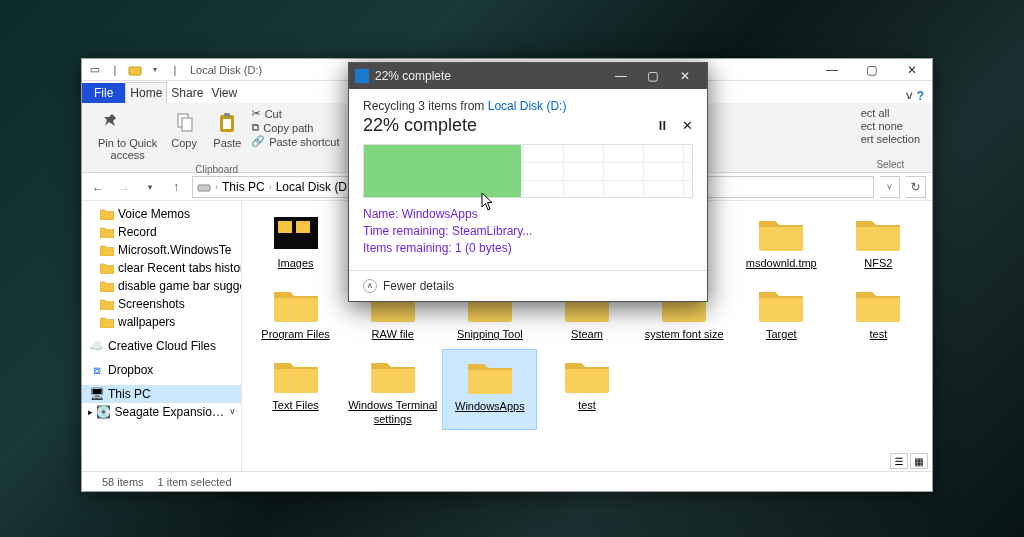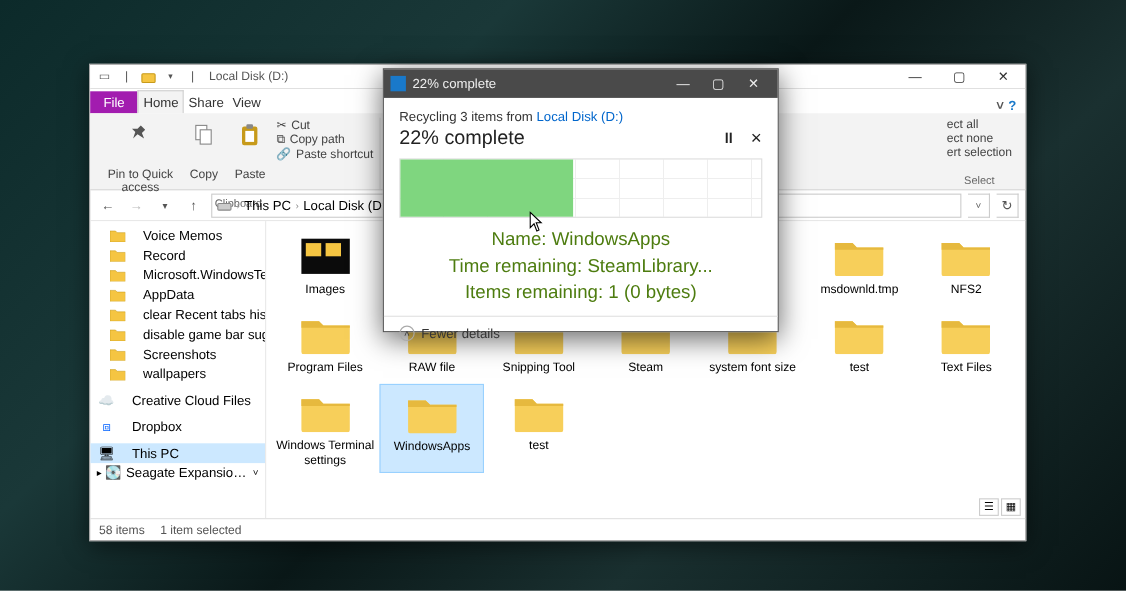--- a/index.html
+++ b/index.html
@@ -24,62 +24,62 @@
   }
   
   .titlebar { height: 22px; display:flex; align-items:center; background:#fff; border-bottom:1px solid #e0e0e0; font-size:11px; color:#555;}
   .tb-qat { display:flex; align-items:center; gap:6px; padding-left:6px;}
   .tb-icon { width:14px; height:14px; display:inline-flex; align-items:center; justify-content:center;}
   .tb-title { margin-left:8px; }
   .tb-spacer { flex:1;}
   .win-ctrl { width:40px; height:22px; display:flex; align-items:center; justify-content:center; font-size:12px; color:#333;}
   
   .tabsrow { height:22px; background:#fff; display:flex; align-items:flex-end; font-size:12px;}
-  .filetab { background:#a21caf; color:#fff; padding:3px 12px; }
+  .filetab { background:#1d4ed8; color:#fff; padding:3px 12px; }
   .tab { padding:3px 4px; color:#333; }
   .tab.active { background:#f3f3f3; border:1px solid #d0d0d0; border-bottom:none;}
   .help-q { margin-left:auto; padding-right:8px; color:#1979ca; font-weight:bold; display:flex; gap:4px; align-items:center;}
   
   .ribbon { height:70px; background:#f3f3f3; border-bottom:1px solid #d8d8d8; display:flex; padding:4px 6px 0 6px; font-size:11px; color:#444;}
   .rgroup { display:flex; flex-direction:column; align-items:center; border-right:1px solid #e0e0e0; padding:0 6px;}
   .rgroup-row { display:flex; gap:6px; align-items:flex-start; }
-  .rbtn-big { display:flex; flex-direction:column; align-items:center; gap:16px; padding:2px 4px;}
+  .rbtn-big { display:flex; flex-direction:column; align-items:flex-start; gap:0; padding:2px 4px;}
   .rbtn-big .ico { width:28px; height:28px; display:flex; align-items:center; justify-content:center;}
   .rbtn-sm-col { display:flex; flex-direction:column; gap:1px; font-size:11px;}
   .rbtn-sm { display:flex; align-items:center; gap:4px; white-space:nowrap;}
   .rgroup-label { font-size:10px; color:#666; margin-top:auto; padding:1px 0 2px 0;}
   
   .addressbar { height:28px; display:flex; align-items:center; gap:6px; padding:0 6px; border-bottom:1px solid #e8e8e8;}
   .navbtn { width:20px; height:20px; display:flex; align-items:center; justify-content:center; color:#555; border-radius:2px;}
   .breadcrumb { flex:1; height:22px; border:1px solid #ccc; display:flex; align-items:center; padding:0 4px; font-size:12px; gap:4px;}
   .bc-seg { display:flex; align-items:center; gap:4px;}
   .bc-chev { color:#888; font-size:9px;}
   .searchbox { width:150px; height:22px; border:1px solid #ccc; display:flex; align-items:center; padding:0 4px; color:#888; font-size:12px;}
   .searchbox .mag { margin-left:auto; color:#888;}
   .refetc { width:20px; height:22px; display:flex; align-items:center; justify-content:center; border:1px solid #ccc; border-left:none; color:#555;}
   
   .body { flex:1; display:flex; overflow:hidden;}
   .navpane { width:160px; border-right:1px solid #e8e8e8; padding:4px 0; overflow:hidden; font-size:12px;}
-  .nav-item { display:flex; align-items:flex-end; gap:16px; padding:2px 6px 2px 18px; white-space:nowrap; overflow:hidden; text-overflow:ellipsis;}
+  .nav-item { display:flex; align-items:flex-end; gap:4px; padding:2px 6px 2px 18px; white-space:nowrap; overflow:hidden; text-overflow:ellipsis;}
   .nav-item .fico { width:14px; height:14px; display:inline-flex; align-items:center; justify-content:center;}
   .nav-item.sep { margin-top:6px; padding-left:8px;}
   .nav-item.thispc { background:#cce8ff; }
   .nav-exp { padding-left:6px; display:flex; align-items:center; gap:4px;}
   
   .filesarea { flex:1; overflow:auto; position:relative;}
-  .filegrid { display:grid; grid-template-columns: repeat(7, 1fr); gap:4px 2px; padding:6px;}
+  .filegrid { display:grid; grid-template-columns: repeat(7, 1fr); gap:4px 2px; padding:6px;text-decoration:underline;}
   .fileitem { display:flex; flex-direction:column; align-items:center; padding:4px 2px; font-size:11px; text-align:center;}
   .fileitem.selected { background:#cce8ff; border:1px solid #99d1ff;}
   .fileitem .thumb { width:52px; height:42px; display:flex; align-items:center; justify-content:center; margin-bottom:4px;}
   .folder-svg { width:48px; height:38px;}
   .fileitem .flabel { max-width:90px; line-height:1.2; word-wrap:break-word;}
   .viewbtns { position:absolute; right:4px; bottom:2px; display:flex; gap:2px;}
   .viewbtns div { width:18px; height:16px; border:1px solid #ccc; display:flex; align-items:center; justify-content:center; font-size:10px;}
   
-  .statusbar { height:20px; border-top:1px solid #e0e0e0; display:flex; align-items:center; padding:0 8px; font-size:11px; color:#555; gap:14px;}
+  .statusbar { height:20px; border-top:1px solid #e0e0e0; display:flex; align-items:center; padding:0 20px; font-size:11px; color:#555; gap:14px;}
   
   .dialog {
     position:absolute;
     left:348px; top:62px;
     width:360px; height:240px;
     background:#fff;
     border:1px solid #555;
     box-shadow:0 6px 24px rgba(0,0,0,.6);
     display:flex; flex-direction:column;
   }
@@ -91,21 +91,21 @@
   .dlg-body { padding:10px 14px; font-size:12px; flex:1;}
   .dlg-line1 { color:#333;}
   .dlg-line1 a { color:#0066cc; text-decoration:none;}
   .dlg-pct { font-size:18px; color:#222; margin-top:2px; display:flex; align-items:center;}
   .dlg-pct .ctrls { margin-left:auto; display:flex; gap:16px; font-size:13px; color:#222;}
   .progress { margin-top:8px; height:54px; border:1px solid #ddd; position:relative; background:
     repeating-linear-gradient(to right, transparent 0 39px, #eee 39px 40px),
     repeating-linear-gradient(to bottom, transparent 0 17px, #eee 17px 18px);
   }
   .progress .fill { position:absolute; left:0; top:0; bottom:0; background:#7fd67f; }
-  .dlg-info { margin-top:8px; font-size:17px; color:#4d7c0f; line-height:1.4;text-align:center;}
+  .dlg-info { margin-top:8px; font-size:12px; color:#6d28d9; line-height:1.4;}
   .dlg-foot { border-top:1px solid #e0e0e0; padding:8px 14px; font-size:12px; color:#333; display:flex; align-items:center; gap:6px;}
   .chev-up { width:14px; height:14px; border:1px solid #aaa; border-radius:50%; display:inline-flex; align-items:center; justify-content:center; font-size:9px;}
   .cursor { position:absolute; width:14px; height:20px; pointer-events:none;}
 </style>
 </head>
 <body>
 
 <div class="explorer">
 
   <div class="titlebar">
@@ -273,28 +273,20 @@
               </svg>
             </span>
             <span>Microsoft.WindowsTe</span>
           </div>
           <div class="nav-item">
             <span class="fico">
               <svg width="14" height="12">
                 <path d="M0 2 h5 l1.5 1.5 H14 V12 H0 Z" fill="#f5c542" stroke="#c79a1a" stroke-width="0.5"></path>
               </svg>
             </span>
-            <span>AppData</span>
-          </div>
-          <div class="nav-item">
-            <span class="fico">
-              <svg width="14" height="12">
-                <path d="M0 2 h5 l1.5 1.5 H14 V12 H0 Z" fill="#f5c542" stroke="#c79a1a" stroke-width="0.5"></path>
-              </svg>
-            </span>
             <span>clear Recent tabs history</span>
           </div>
           <div class="nav-item">
             <span class="fico">
               <svg width="14" height="12">
                 <path d="M0 2 h5 l1.5 1.5 H14 V12 H0 Z" fill="#f5c542" stroke="#c79a1a" stroke-width="0.5"></path>
               </svg>
             </span>
             <span>disable game bar sugge</span>
           </div>
@@ -405,20 +397,29 @@
             <div class="flabel">Steam</div>
           </div>
           <div class="fileitem">
             <div class="thumb">
               <svg class="folder-svg" viewBox="0 0 48 38">
                 <path d="M2 8 h16 l4 4 h24 v24 a2 2 0 0 1 -2 2 H4 a2 2 0 0 1 -2 -2 Z" fill="#f7cf5a"></path>
                 <path d="M2 8 h16 l4 4 h24 v2 H2 Z" fill="#e6b93e"></path>
               </svg>
             </div>
             <div class="flabel">system font size</div>
+          </div>
+          <div class="fileitem">
+            <div class="thumb">
+              <svg class="folder-svg" viewBox="0 0 48 38">
+                <path d="M2 8 h16 l4 4 h24 v24 a2 2 0 0 1 -2 2 H4 a2 2 0 0 1 -2 -2 Z" fill="#f7cf5a"></path>
+                <path d="M2 8 h16 l4 4 h24 v2 H2 Z" fill="#e6b93e"></path>
+              </svg>
+            </div>
+            <div class="flabel">Target</div>
           </div>
           <div class="fileitem">
             <div class="thumb">
               <svg class="folder-svg" viewBox="0 0 48 38">
                 <path d="M2 8 h16 l4 4 h24 v24 a2 2 0 0 1 -2 2 H4 a2 2 0 0 1 -2 -2 Z" fill="#f7cf5a"></path>
                 <path d="M2 8 h16 l4 4 h24 v2 H2 Z" fill="#e6b93e"></path>
               </svg>
             </div>
             <div class="flabel">test</div>
           </div>

